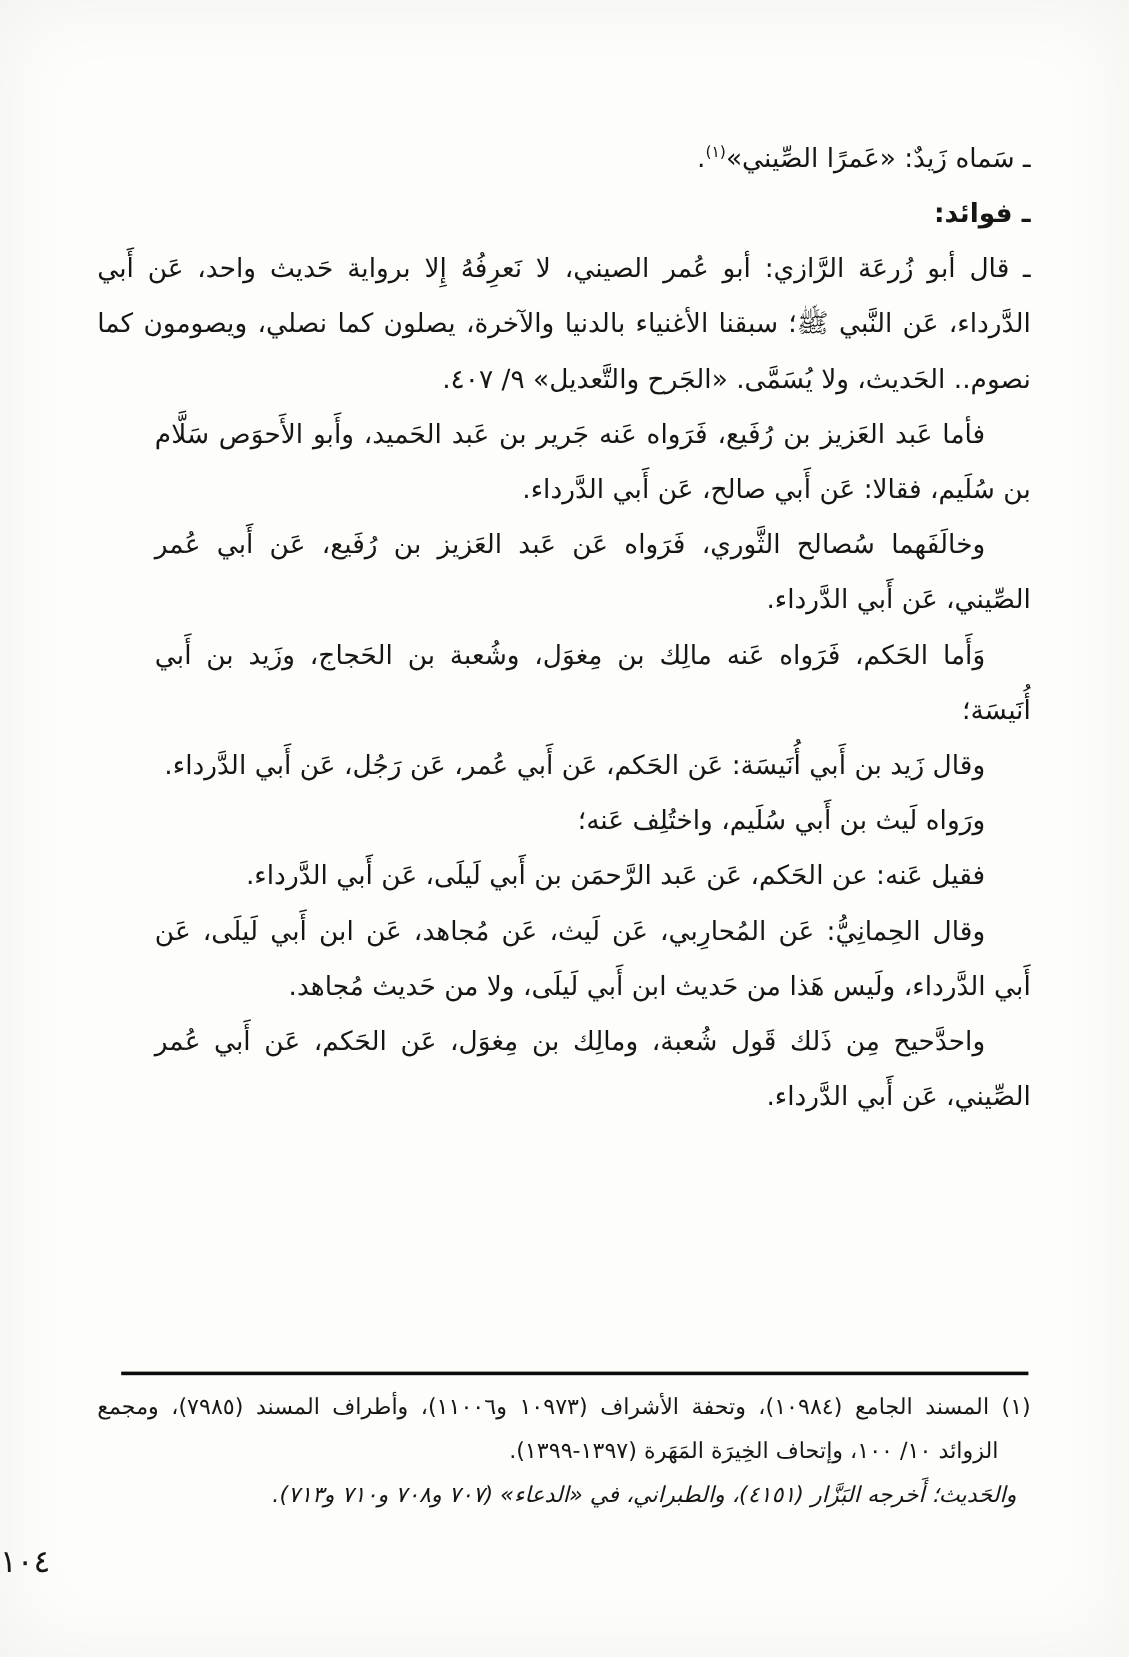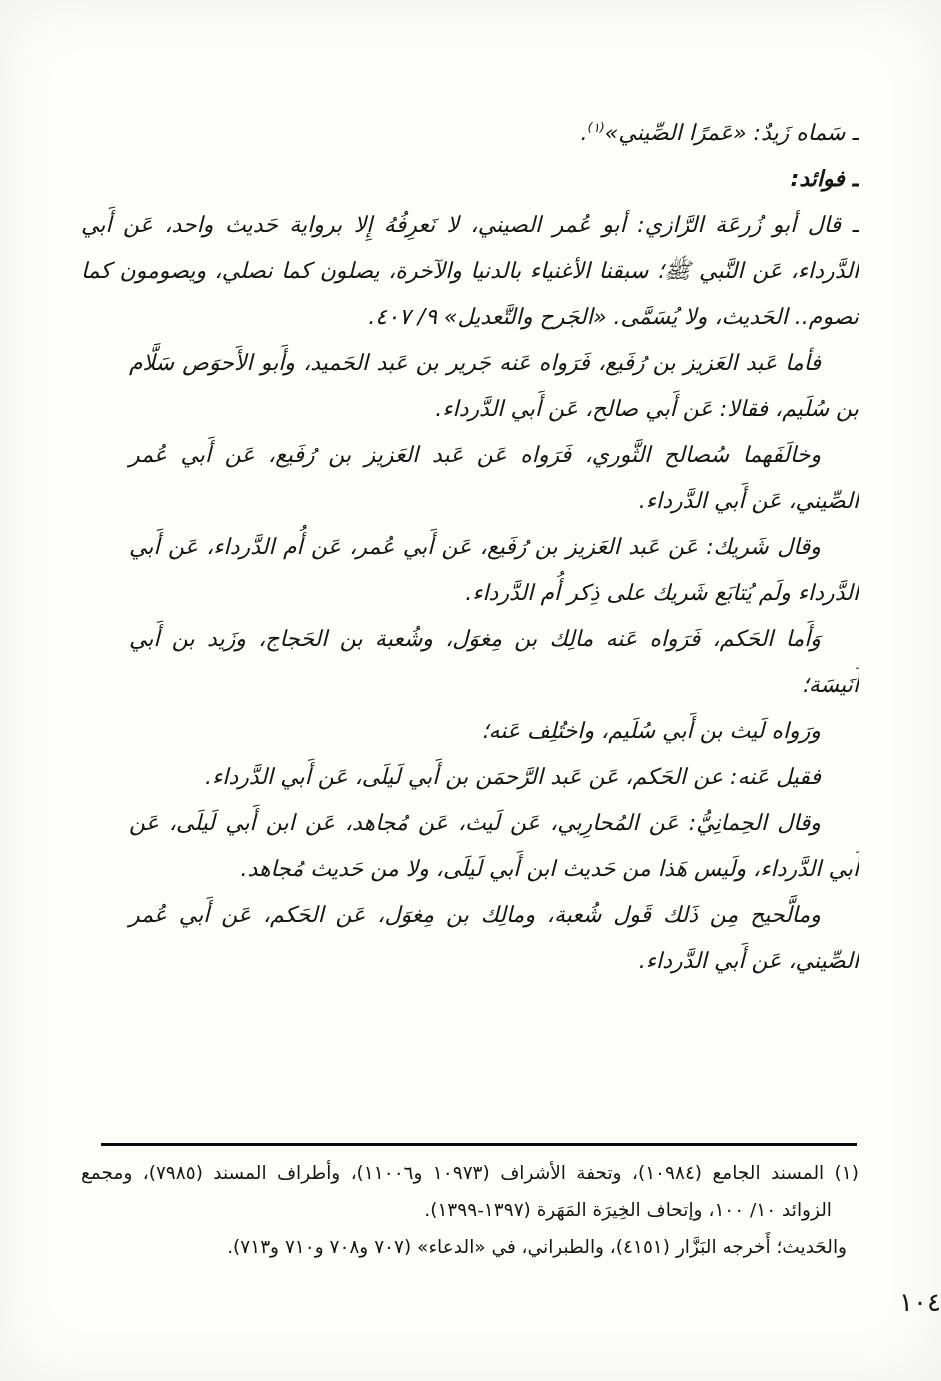--- a/index.html
+++ b/index.html
@@ -26,21 +26,20 @@
     width: 778px;
     height: 1030px;
     overflow: hidden;
   }
   .para {
     margin: 0;
     font-size: 22px;
     line-height: 46px;
     text-align: justify;
     text-align-last: right;
-    font-style: italic;
   }
   .para.indent { text-indent: 38px; margin-left: 48px; }
   .para.bold { font-weight: 700; }
   .fn-ref {
     font-size: 13px;
     vertical-align: super;
     line-height: 0;
   }
   .rule {
     position: absolute;
@@ -60,48 +59,48 @@
     margin-left: 32px;
   }
   .fn-para {
     margin: 0;
     font-size: 18.5px;
     line-height: 37px;
     text-align: justify;
     text-align-last: right;
   }
   .fn-para.hanging { padding-right: 27px; text-indent: -27px; }
-  .fn-para.shifted { text-indent: 12px; }
+  .fn-para.shifted { text-indent: 12px; font-style: italic; }
   .page-number {
     position: absolute;
     top: 1287px;
     left: 0;
     width: 100%;
-    text-align: right;
+    text-align: left;
     font-size: 26px;
     color: #161616;
   }
 </style>
 </head>
 <body>
 
 <div class="page">
 
   <div class="main-text">
       <p class="para">ـ سَماه زَيدٌ: «عَمرًا الصِّيني»<sup class="fn-ref">(١)</sup>.</p>
       <p class="para bold">ـ فوائد:</p>
       <p class="para">ـ قال أبو زُرعَة الرَّازي: أبو عُمر الصيني، لا نَعرِفُهُ إِلا برواية حَديث واحد، عَن أَبي الدَّرداء، عَن النَّبي ﷺ؛ سبقنا الأغنياء بالدنيا والآخرة، يصلون كما نصلي، ويصومون كما نصوم.. الحَديث، ولا يُسَمَّى. «الجَرح والتَّعديل» ٩/ ٤٠٧.</p>
       <p class="para indent">فأما عَبد العَزيز بن رُفَيع، فَرَواه عَنه جَرير بن عَبد الحَميد، وأَبو الأَحوَص سَلَّام بن سُلَيم، فقالا: عَن أَبي صالح، عَن أَبي الدَّرداء.</p>
       <p class="para indent">وخالَفَهما سُصالح الثَّوري، فَرَواه عَن عَبد العَزيز بن رُفَيع، عَن أَبي عُمر الصِّيني، عَن أَبي الدَّرداء.</p>
-      <p class="para indent">وقال شَريك: عَن عَبد العَزيز بن رُفَيع، عَن أَبي عُمر، عَن أُم الدَّرداء، عَن أَبي الدَّرداء ولَم يُتابَع شَريك على ذِكر أُم الدَّرداء.</p>
       <p class="para indent">وَأَما الحَكم، فَرَواه عَنه مالِك بن مِغوَل، وشُعبة بن الحَجاج، وزَيد بن أَبي أُنَيسَة؛</p>
+      <p class="para indent">وقال زَيد بن أَبي أُنَيسَة: عَن الحَكم، عَن أَبي عُمر، عَن رَجُل، عَن أَبي الدَّرداء.</p>
       <p class="para indent">ورَواه لَيث بن أَبي سُلَيم، واختُلِف عَنه؛</p>
       <p class="para indent">فقيل عَنه: عن الحَكم، عَن عَبد الرَّحمَن بن أَبي لَيلَى، عَن أَبي الدَّرداء.</p>
       <p class="para indent">وقال الحِمانِيُّ: عَن المُحارِبي، عَن لَيث، عَن مُجاهد، عَن ابن أَبي لَيلَى، عَن أَبي الدَّرداء، ولَيس هَذا من حَديث ابن أَبي لَيلَى، ولا من حَديث مُجاهد.</p>
-      <p class="para indent">ومالَّحيح مِن ذَلك قَول شُعبة، ومالِك بن مِغوَل، عَن الحَكم، عَن أَبي عُمر الصِّيني، عَن أَبي الدَّرداء.</p>
+      <p class="para indent">واحدَّحيح مِن ذَلك قَول شُعبة، ومالِك بن مِغوَل، عَن الحَكم، عَن أَبي عُمر الصِّيني، عَن أَبي الدَّرداء.</p>
     </div>
 
   <div class="rule"></div>
 
   <div class="footnotes">
       <p class="fn-para hanging">(١) المسند الجامع (١٠٩٨٤)، وتحفة الأشراف (١٠٩٧٣ و١١٠٠٦)، وأطراف المسند (٧٩٨٥)، ومجمع الزوائد ١٠/ ١٠٠، وإتحاف الخِيرَة المَهَرة (١٣٩٧-١٣٩٩).</p>
       <p class="fn-para shifted">والحَديث؛ أَخرجه البَزَّار (٤١٥١)، والطبراني، في «الدعاء» (٧٠٧ و٧٠٨ و٧١٠ و٧١٣).</p>
     </div>
 
   <div class="page-number">١٠٤</div>

